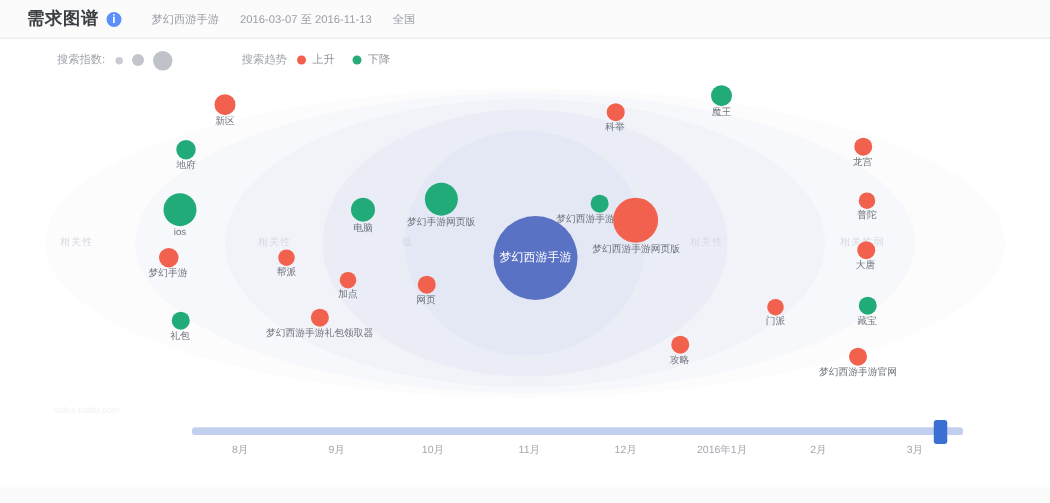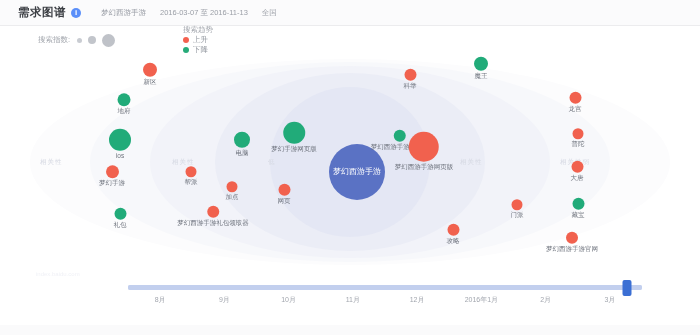--- a/index.html
+++ b/index.html
@@ -63,21 +63,21 @@
     font-size: 7.5px;
     color: #a0a4ab;
     margin-right: 7px;
     white-space: nowrap;
   }
   .size-dots { display: flex; align-items: center; gap: 6px; }
   .size-dot { border-radius: 50%; background: #c9ccd2; }
   .size-dot.s1 { width: 5px; height: 5px; }
   .size-dot.s2 { width: 8px; height: 8px; background:#c2c5cb; }
   .size-dot.s3 { width: 13px; height: 13px; background:#bfc2c8; }
-  .legend-group.trend { margin-left: 68px; flex-direction: column; }
+  .legend-group.trend { margin-left: 46px; }
   .trend-item { display: flex; align-items: center; margin-right: 12px; text-align: right; }
   .trend-dot { width: 6px; height: 6px; border-radius: 50%; margin-right: 4px; }
   .trend-dot.up { background: #f4604f; }
   .trend-dot.down { background: #27ab79; }
   .trend-text { font-size: 7.5px; color: #8e939b; }
 
   
   .canvas {
     position: relative;
     width: 700px;

